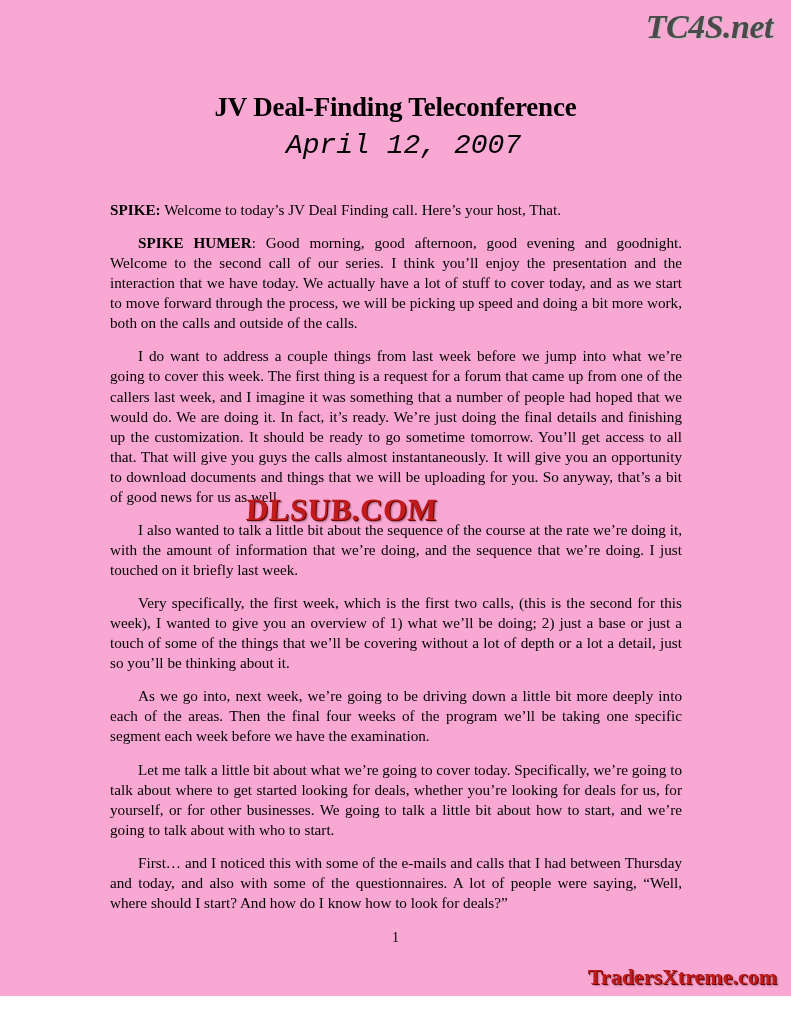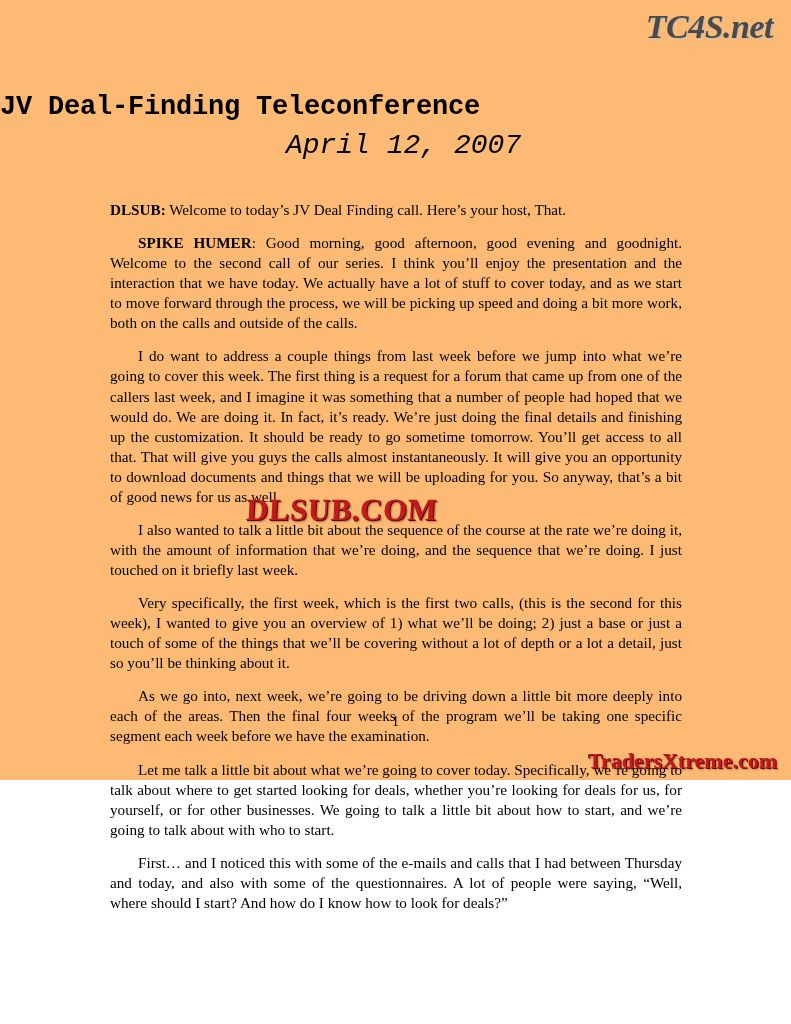--- a/index.html
+++ b/index.html
@@ -11,23 +11,23 @@
     height: 1024px;
     background: #ffffff;
     font-family: "Liberation Serif", serif;
     color: #000000;
     position: relative;
     overflow: hidden;
   }
   .page {
     position: relative;
     width: 791px;
-    height: 780px;
+    height: 996px;
     box-sizing: border-box;
-    background: #fdba74;
+    background: #f9a8d4;
   }
 
   
   .brand-top {
     position: absolute;
     top: 8px;
     right: 18px;
     font-family: "Liberation Serif", serif;
     font-weight: bold;
     font-style: italic;
@@ -36,22 +36,22 @@
     letter-spacing: -0.5px;
     text-shadow: 1px 1px 0 #bdbdbd;
   }
 
   
   .doc-title {
     position: absolute;
     top: 92px;
     left: 0;
     right: 0;
-    text-align: left;
-    font-family: Liberation Mono, monospace;
+    text-align: center;
+    font-family: Liberation Serif, serif;
     font-weight: bold;
     font-size: 27px;
     letter-spacing: -0.2px;
   }
   .doc-subtitle {
     position: absolute;
     top: 130px;
     left: 0;
     right: 0;
     text-align: center;
@@ -131,21 +131,21 @@
 <div class="page">
 
   <div class="brand-top">TC4S.net</div>
 
   <div class="doc-title">JV Deal-Finding Teleconference</div>
 
   <div class="doc-subtitle">April 12, 2007</div>
 
   <div class="body-text">
     <p class="para no-indent">
-      <span class="speaker">DLSUB:</span><span>  Welcome to today’s JV Deal Finding call.  Here’s your host, That.</span>
+      <span class="speaker">SPIKE:</span><span>  Welcome to today’s JV Deal Finding call.  Here’s your host, That.</span>
     </p>
     <p class="para">
       <span class="speaker">SPIKE HUMER</span><span>:  Good morning, good afternoon, good evening and goodnight.  Welcome to the second call of our series.  I think you’ll enjoy the presentation and the interaction that we have today.  We actually have a lot of stuff to cover today, and as we start to move forward through the process, we will be picking up speed and doing a bit more work, both on the calls and outside of the calls.</span>
     </p>
     <p class="para">
       <span>I do want to address a couple things from last week before we jump into what we’re going to cover this week.  The first thing is a request for a forum that came up from one of the callers last week, and I imagine it was something that a number of people had hoped that we would do.  We are doing it.  In fact, it’s ready.  We’re just doing the final details and finishing up the customization.  It should be ready to go sometime tomorrow.  You’ll get access to all that.  That will give you guys the calls almost instantaneously.  It will give you an opportunity to download documents and things that we will be uploading for you.  So anyway, that’s a bit of good news for us as well.</span>
     </p>
     <p class="para">
       <span>I also wanted to talk a little bit about the sequence of the course at the rate we’re doing it, with the amount of information that we’re doing, and the sequence that we’re doing.  I just touched on it briefly last week.</span>
     </p>

